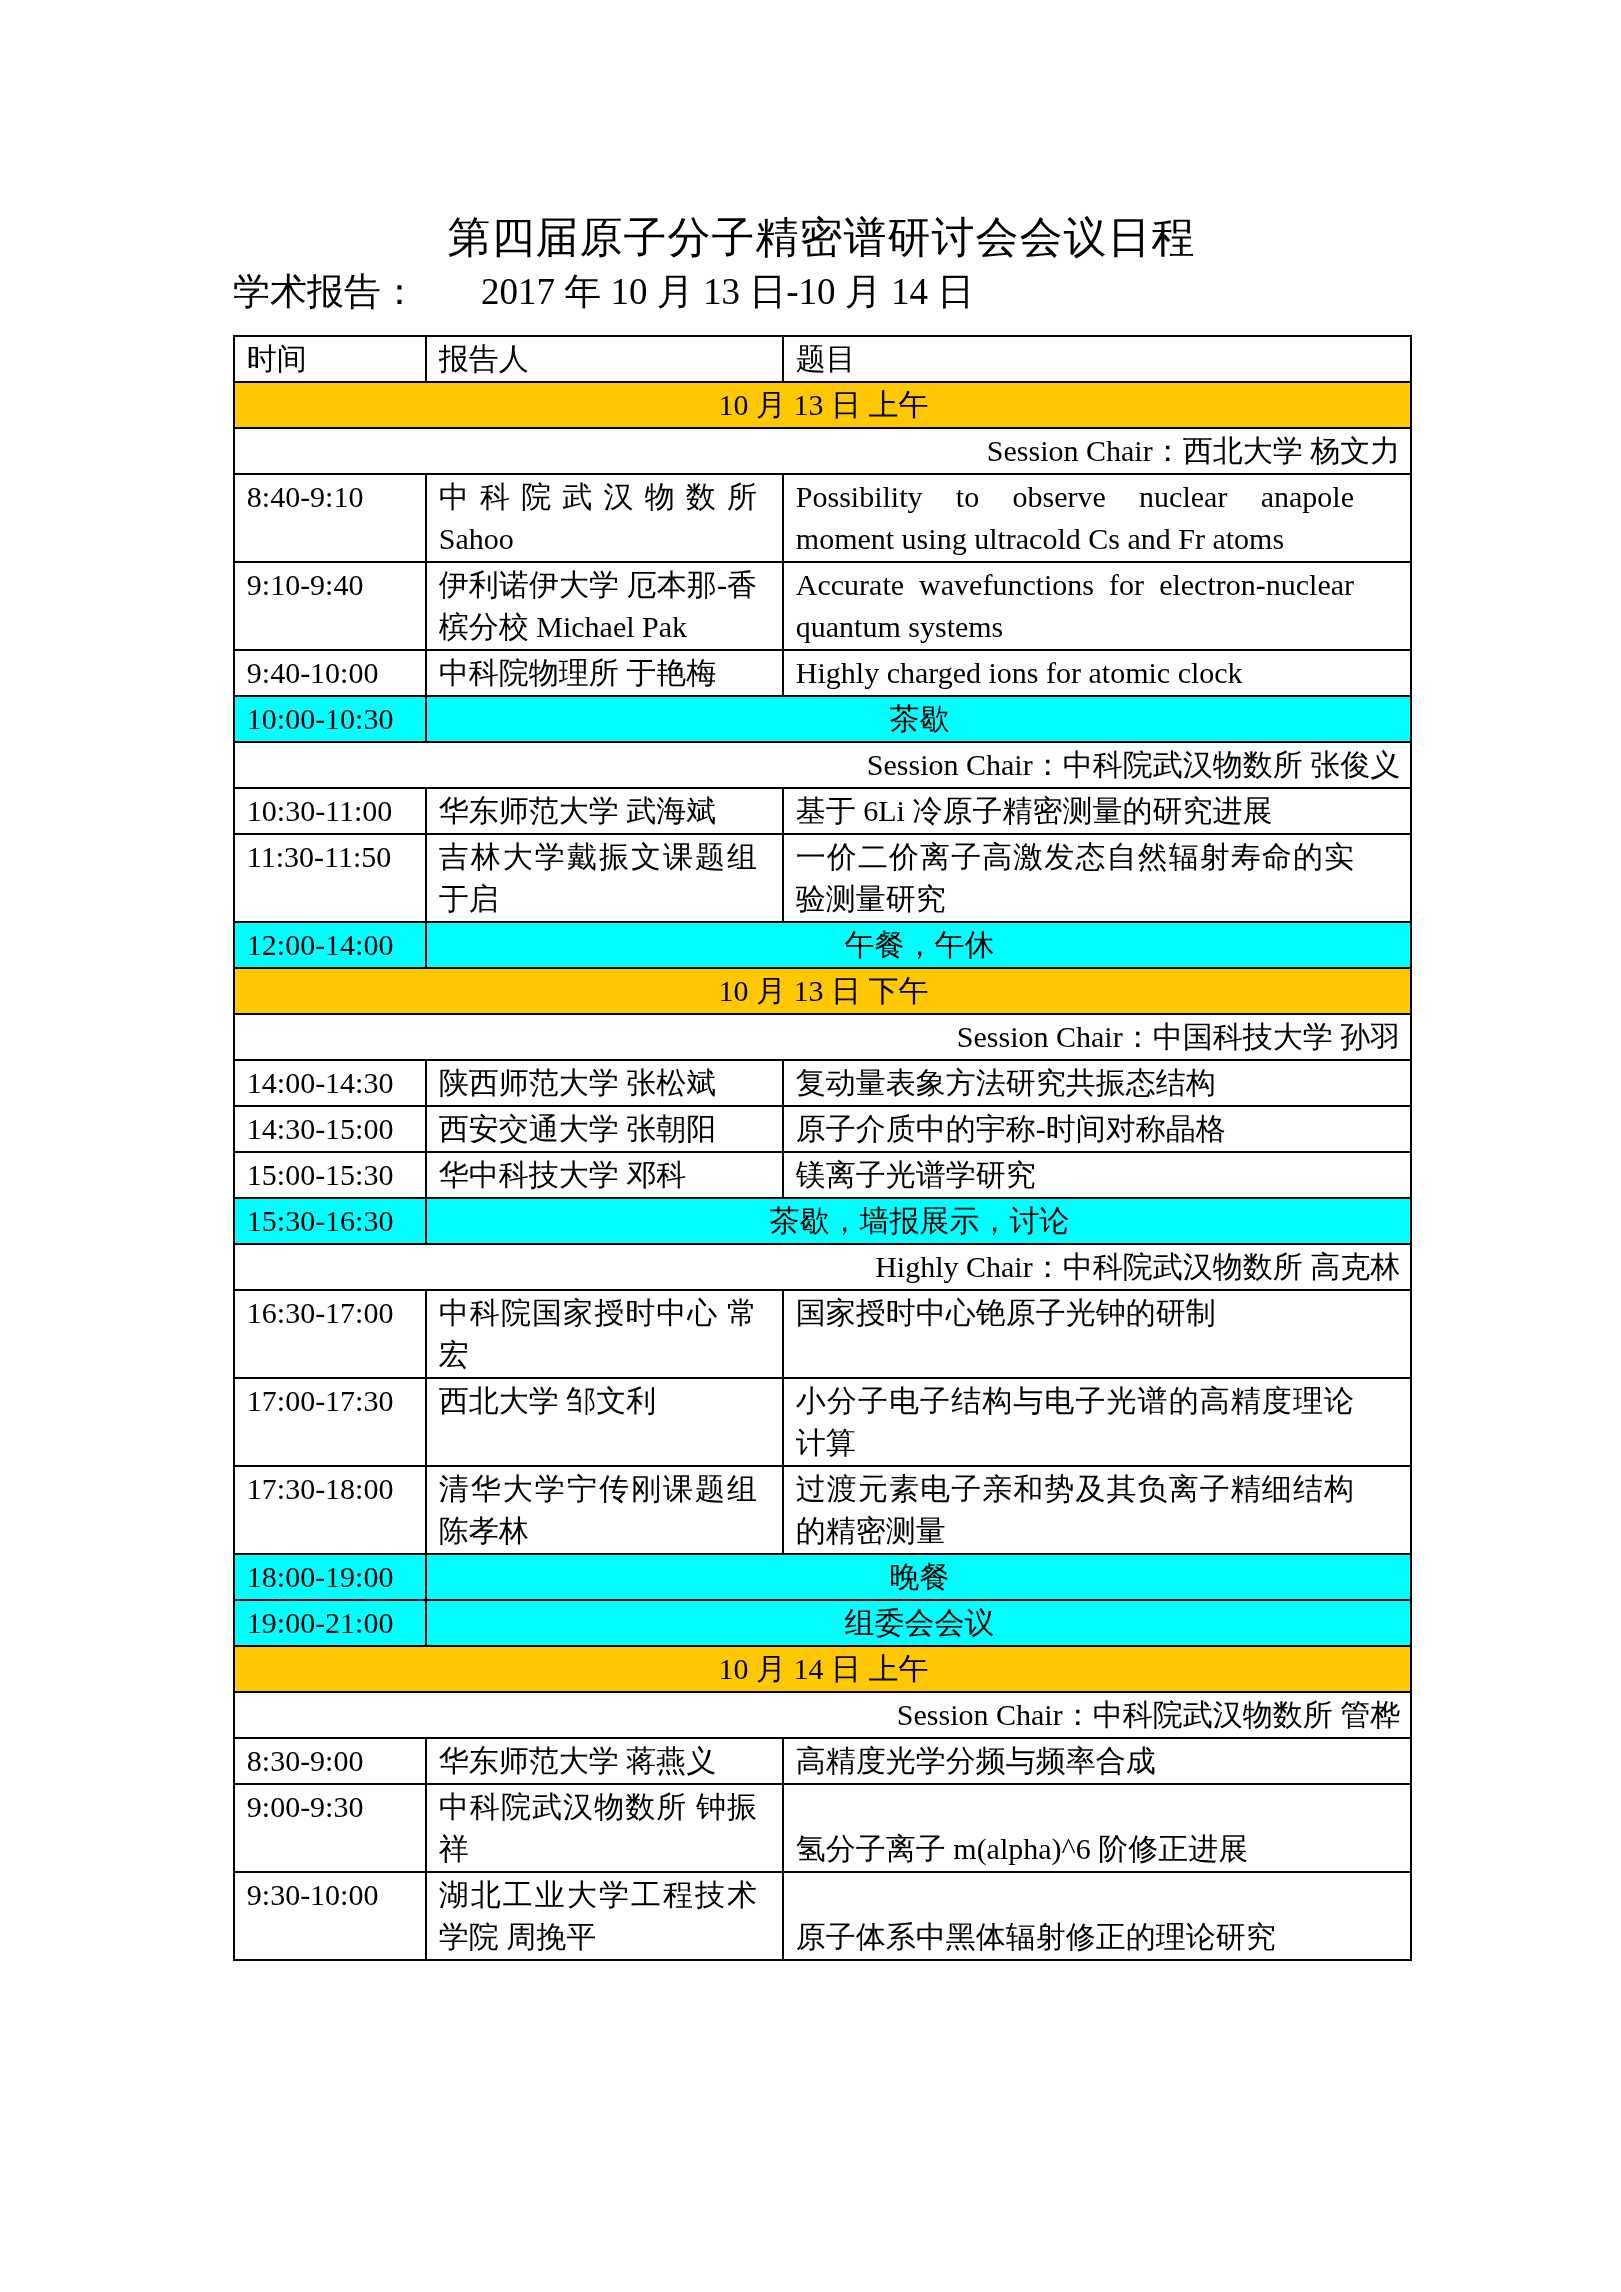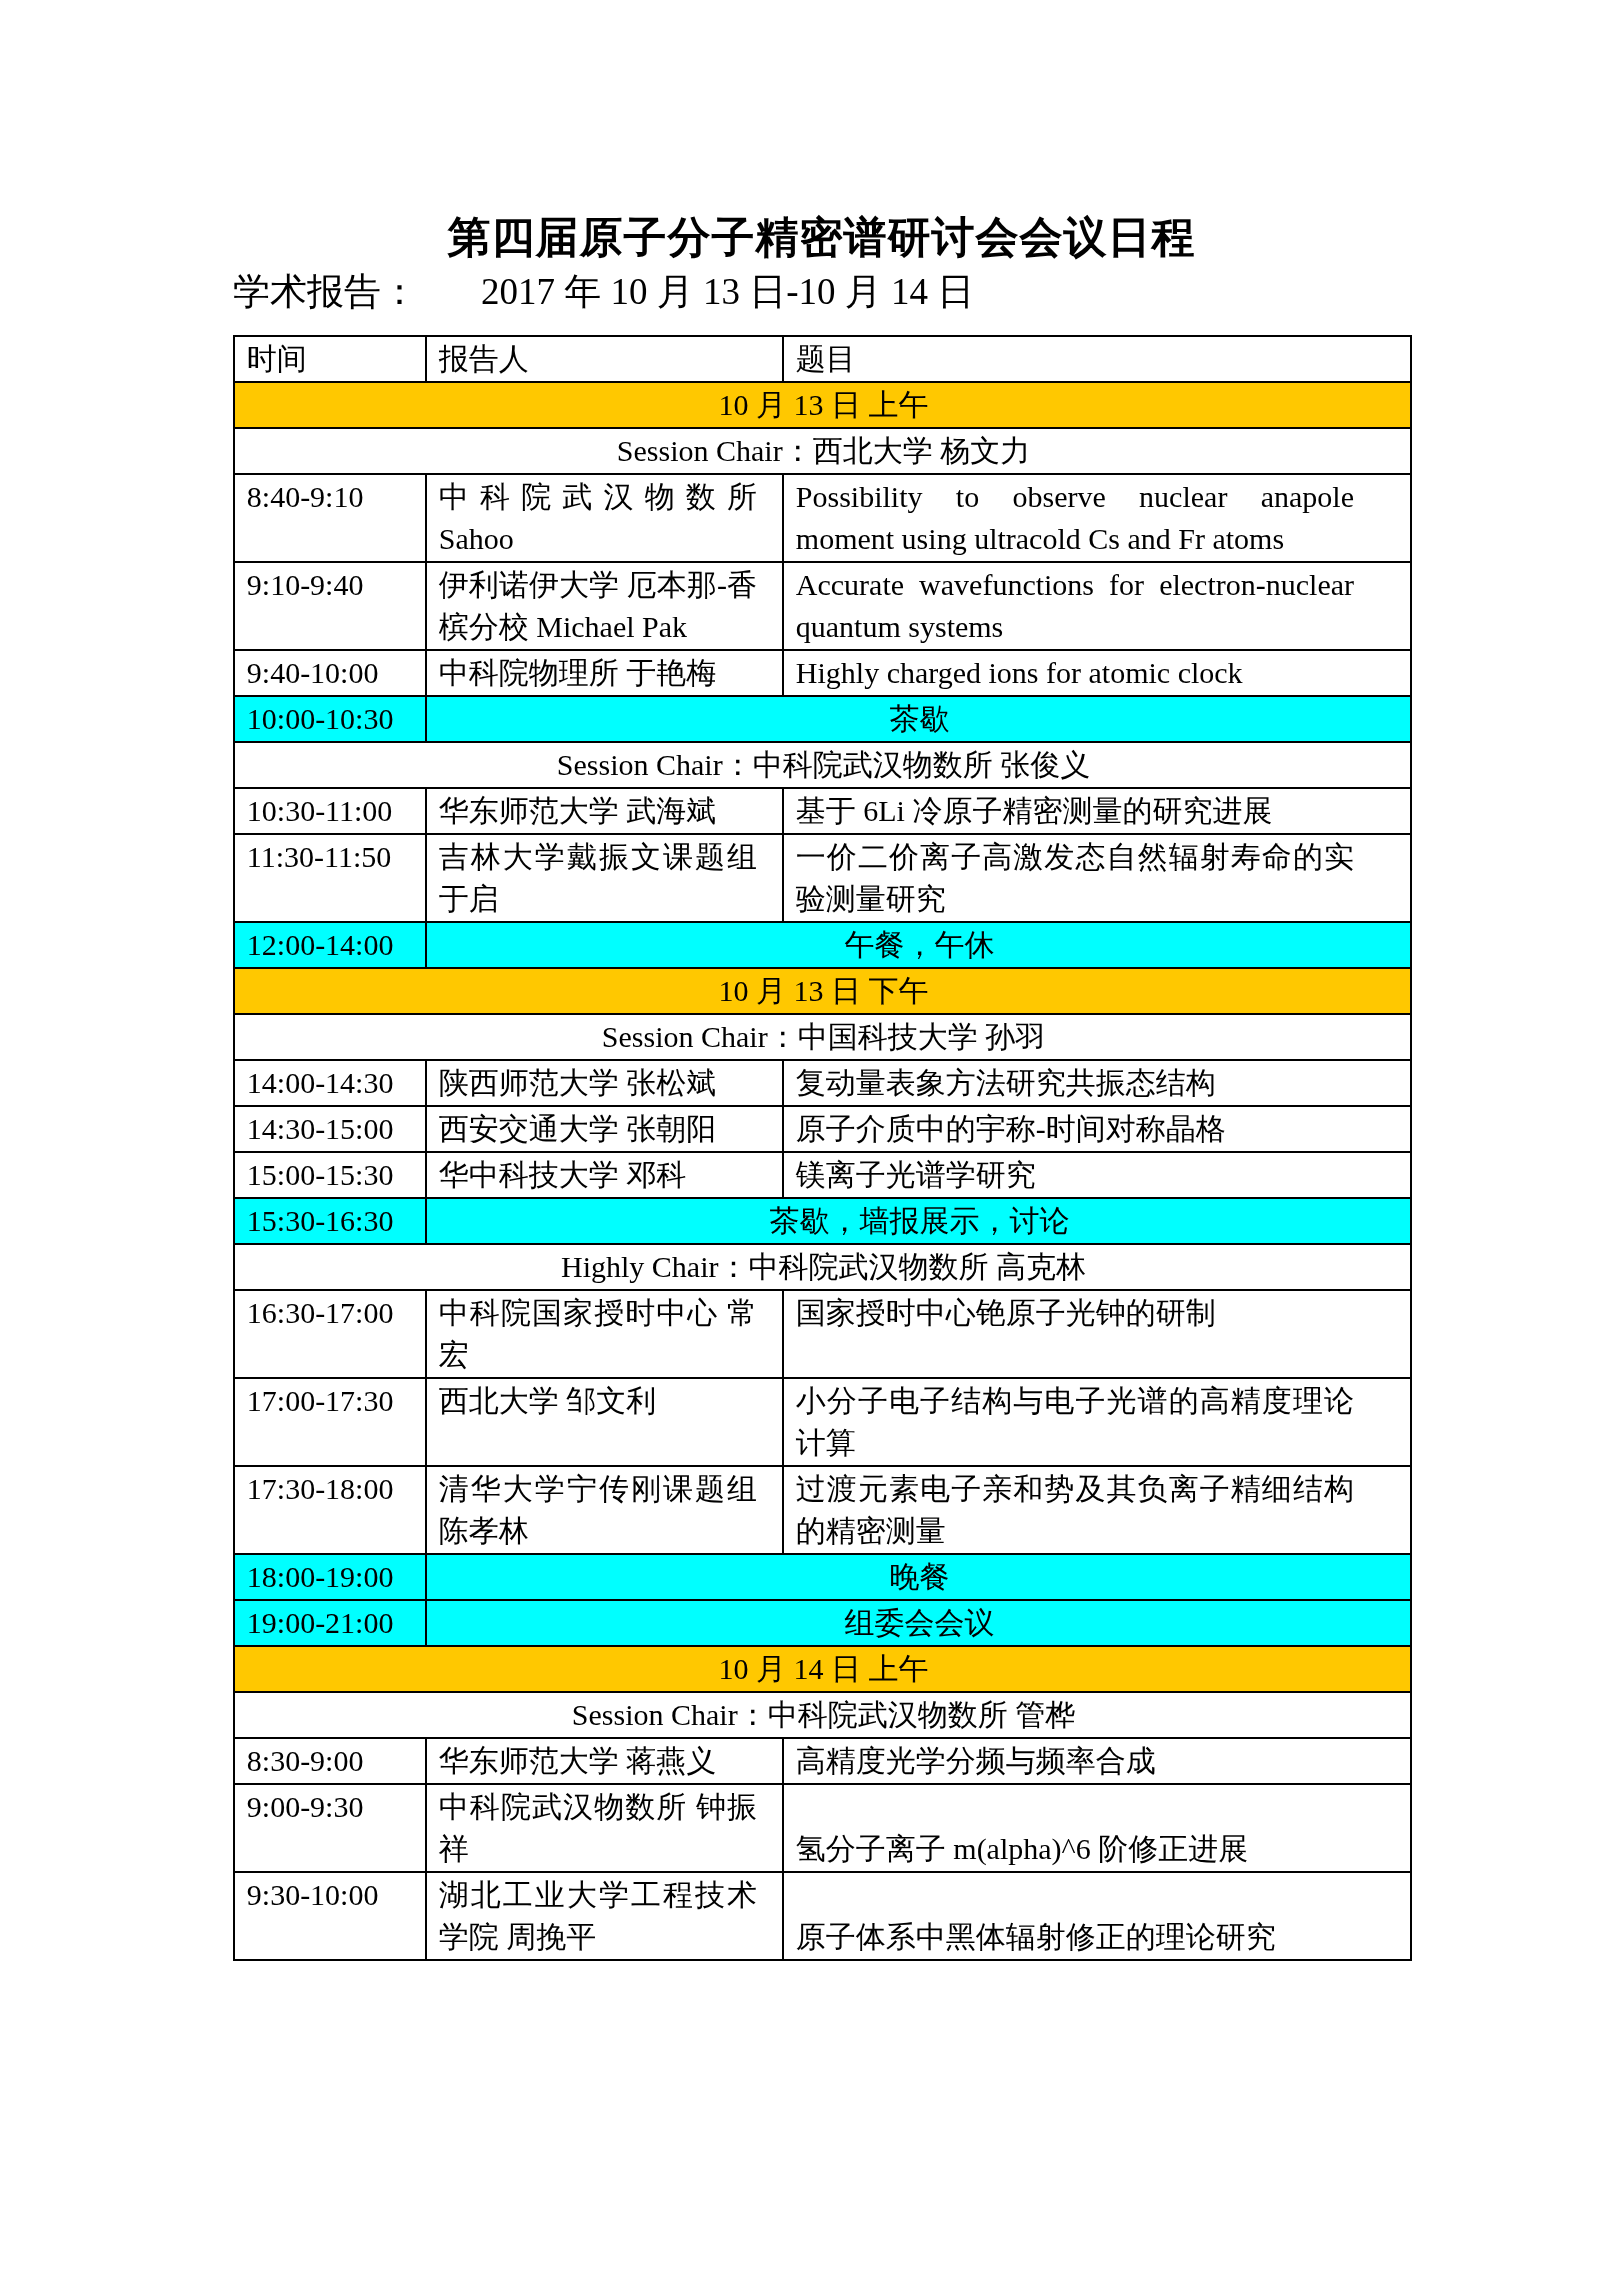--- a/index.html
+++ b/index.html
@@ -17,21 +17,21 @@
   .page {
     position: absolute;
     left: 233px;
     top: 0;
     width: 1177px;
   }
   .doc-title {
     margin: 209px 0 0 0;
     font-size: 43px;
     line-height: 57px;
-    font-weight: bold;
+    font-weight: normal;
     text-align: center;
     letter-spacing: 1px;
     white-space: nowrap;
   }
   .subtitle {
     font-size: 37px;
     line-height: 51px;
     white-space: nowrap;
   }
   .subtitle .subtitle-value {
@@ -58,21 +58,21 @@
     word-break: break-word;
   }
   tr.h1 { height: 44px; }
   tr.h2 { height: 85px; }
   tr.section-row { height: 45px; }
   tr.section-row td {
     background: var(--section-bg, #FFC800);
     text-align: center;
   }
   tr.chair-row td {
-    text-align: center;
+    text-align: right;
   }
   tr.bg-cyan td {
     background: var(--break-bg, #00FFFF);
   }
   td.desc-cell {
     text-align: center;
   }
   tr.talk-row td.speaker-cell {
     text-align: justify;
     padding-right: 25px;

